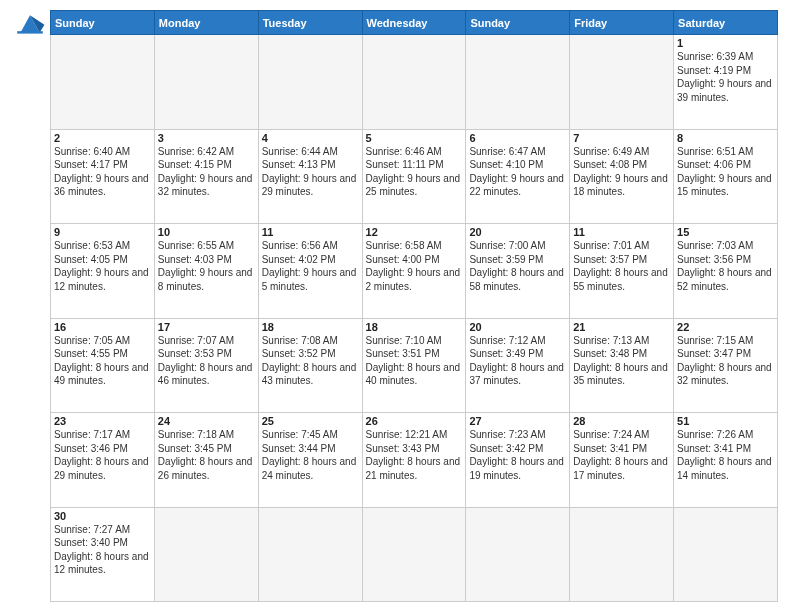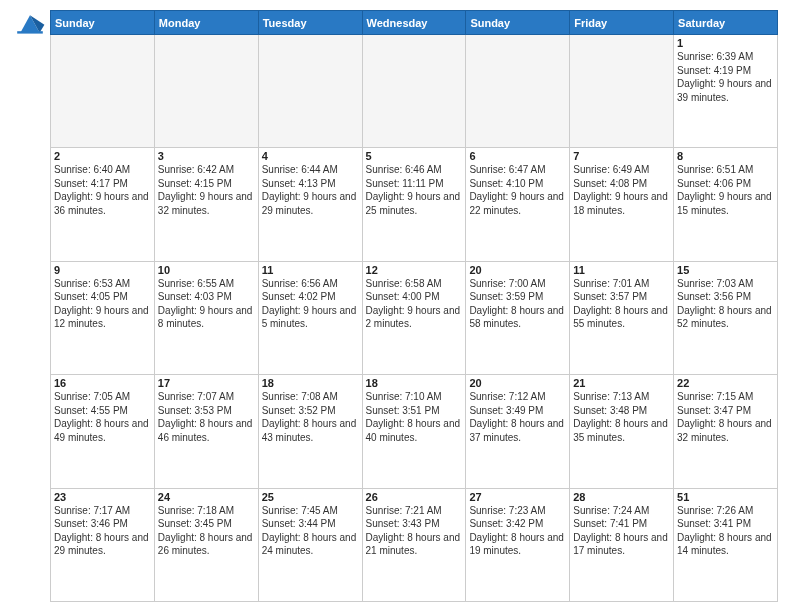--- a/index.html
+++ b/index.html
@@ -292,38 +292,52 @@
 Daylight: 8 hours and 26 minutes.</div>
           </td>
           <td>
             <span class="day-number">25</span>
             <div class="day-info">Sunrise: 7:45 AM
 Sunset: 3:44 PM
 Daylight: 8 hours and 24 minutes.</div>
           </td>
           <td>
             <span class="day-number">26</span>
-            <div class="day-info">Sunrise: 7:21 AM
+            <div class="day-info">Sunrise: 12:21 AM
 Sunset: 3:43 PM
 Daylight: 8 hours and 21 minutes.</div>
           </td>
           <td>
             <span class="day-number">27</span>
             <div class="day-info">Sunrise: 7:23 AM
 Sunset: 3:42 PM
 Daylight: 8 hours and 19 minutes.</div>
           </td>
           <td>
             <span class="day-number">28</span>
             <div class="day-info">Sunrise: 7:24 AM
-Sunset: 7:41 PM
+Sunset: 3:41 PM
 Daylight: 8 hours and 17 minutes.</div>
           </td>
           <td>
             <span class="day-number">51</span>
             <div class="day-info">Sunrise: 7:26 AM
 Sunset: 3:41 PM
 Daylight: 8 hours and 14 minutes.</div>
           </td>
+        </tr>
+        <tr>
+          <td class="last-row" style="height: 60px;">
+            <span class="day-number">30</span>
+            <div class="day-info">Sunrise: 7:27 AM
+Sunset: 3:40 PM
+Daylight: 8 hours and 12 minutes.</div>
+          </td>
+          <td class="empty last-row" style="height: 60px;"></td>
+          <td class="empty last-row" style="height: 60px;"></td>
+          <td class="empty last-row" style="height: 60px;"></td>
+          <td class="empty last-row" style="height: 60px;"></td>
+          <td class="empty last-row" style="height: 60px;"></td>
+          <td class="empty last-row" style="height: 60px;"></td>
         </tr>
       </tbody>
   </table>
 </div>
 
 </body></html>

